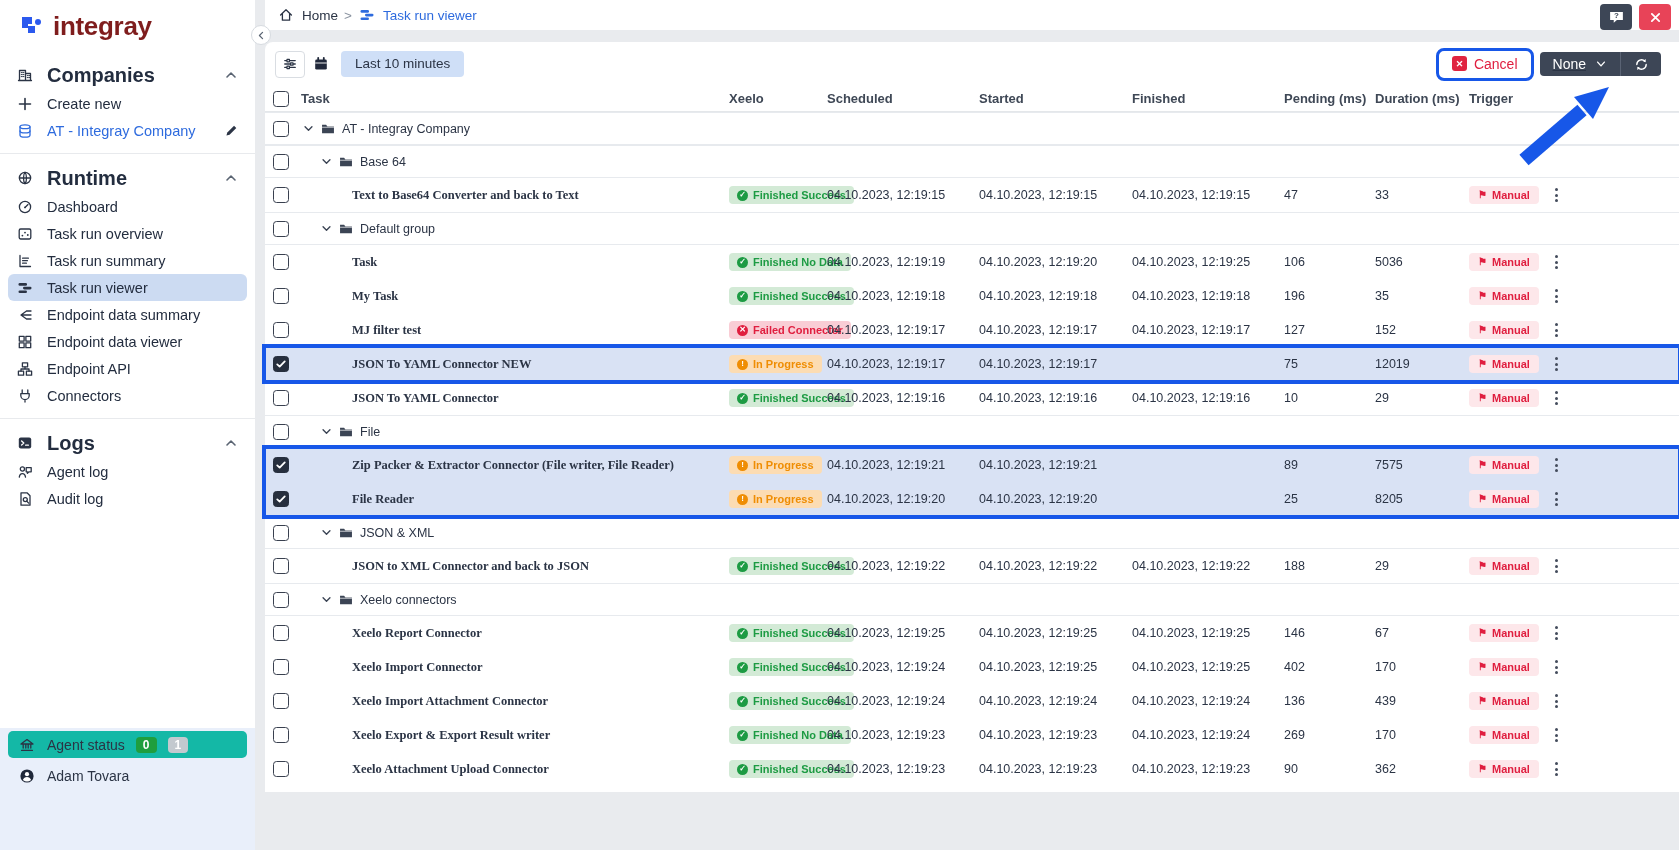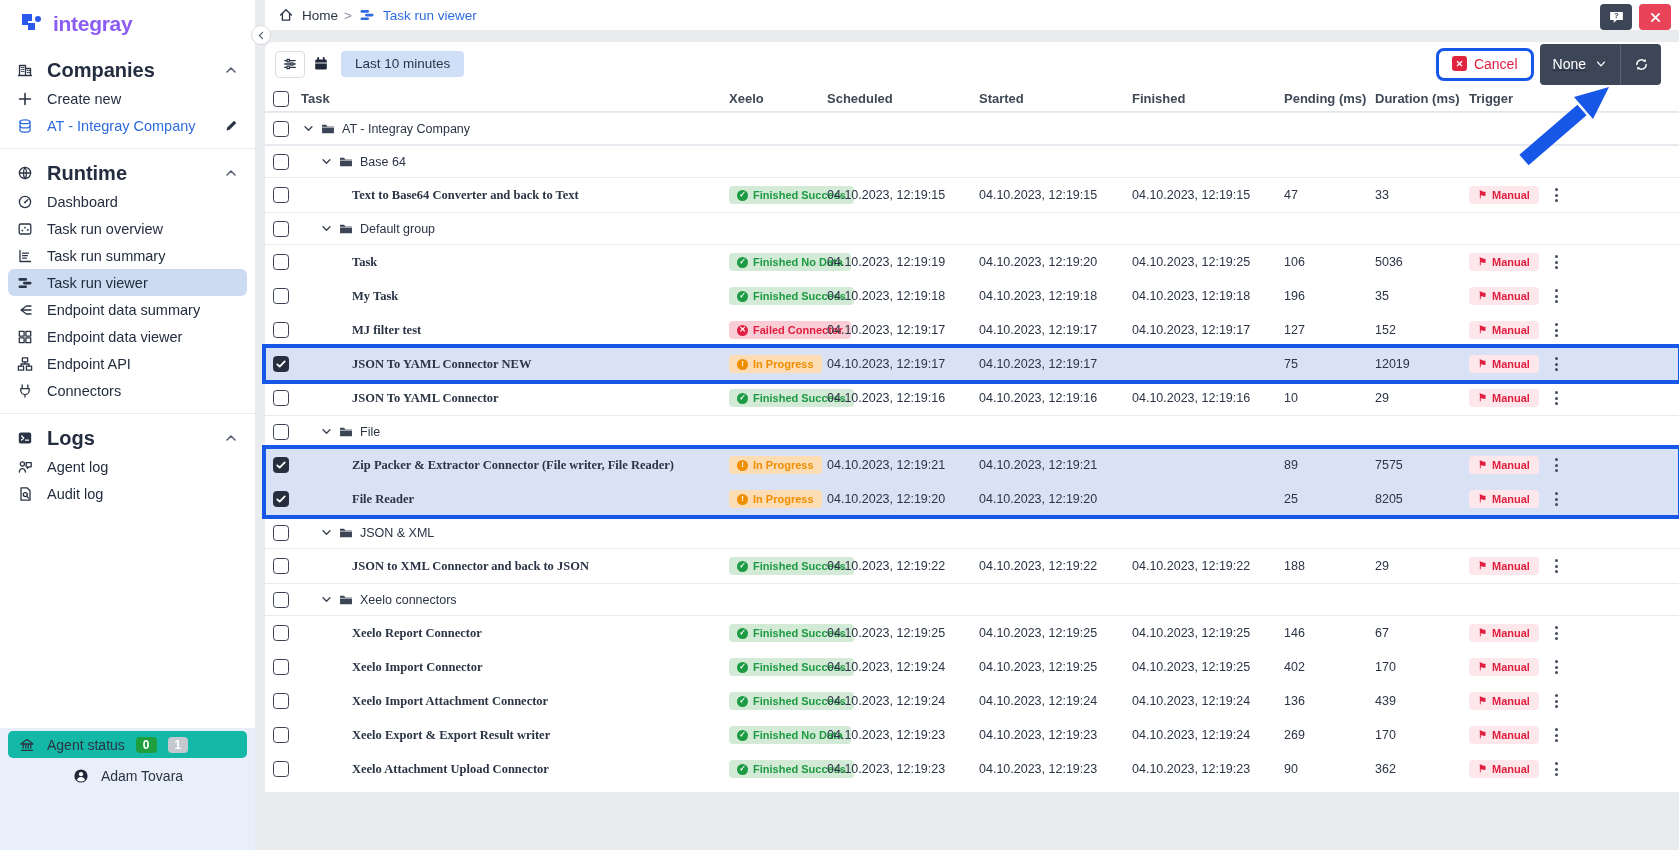--- a/index.html
+++ b/index.html
@@ -9,35 +9,35 @@
     background:#e9ebee;
     font-family:"Liberation Sans", sans-serif;
     color:#2b3445;
   }
   .app { display:flex; width:100%; height:100%; }
 
   
   .sidebar { width:255px; background:#fff; position:relative; flex-shrink:0; z-index:3; }
   .logo-block { display:flex; align-items:center; gap:9px; padding:11px 0 8px 18px; }
   .logo-mark { width:26px; height:26px; display:flex; }
-  .logo-text { font-size:21px; font-weight:bold; color:#8b5cf6; letter-spacing:-0.3px; }
+  .logo-text { font-size:26px; font-weight:bold; color:#7f1d1d; letter-spacing:-0.3px; }
   .side-nav { padding-top:10px; }
   .side-header { display:flex; align-items:center; gap:13px; height:30px; padding:0 16px; font-size:20px; font-weight:bold; color:#232d3f; }
   .side-header .chev { margin-left:auto; color:#5a6472; display:flex; }
   .side-item { display:flex; align-items:center; gap:13px; height:27px; margin:0 8px; padding-left:8px; font-size:14.5px; color:#232d3f; border-radius:6px; cursor:pointer; }
   .side-item.selected { background:#ccdbf2; }
   .side-item.accent, .side-item.accent .ic { color:#2e6bde; }
   .side-item .trail { margin-left:auto; margin-right:8px; color:#2b3445; display:flex; }
   .ic { width:18px; display:flex; justify-content:center; color:#2b3445; flex-shrink:0; }
   .side-divider { border-top:1px solid #e8eaed; margin:9px 0; }
   .side-footer { position:absolute; left:0; right:0; bottom:0; height:122px; background:#e9effa; padding-top:3px; }
   .agent-row { margin:0 8px; height:27px; background:#14b8a6; border-radius:5px; display:flex; align-items:center; gap:11px; padding:0 10px; font-size:14px; }
   .b-ok { background:#1f9e3e; color:#fff; border-radius:4px; padding:1px 7px; font-size:12px; font-weight:bold; }
   .b-off { background:#c3c9cf; color:#fff; border-radius:4px; padding:1px 7px; font-size:12px; font-weight:bold; }
-  .user-row { height:27px; display:flex; align-items:center; gap:11px; padding:0 18px; font-size:14px; margin-top:4px;justify-content:center; }
+  .user-row { height:27px; display:flex; align-items:center; gap:11px; padding:0 18px; font-size:14px; margin-top:4px; }
 
   
   .content { flex:1; position:relative; }
   .topbar { position:absolute; left:10px; right:0; top:0; height:30px; background:#fff; display:flex; align-items:center; padding-left:12px; font-size:13.5px; }
   .crumb { display:flex; align-items:center; gap:7px; }
   .crumb-sep { color:#8a93a0; margin:0 6px; }
   .crumb-current { color:#2e6bde; }
   .crumb-current .ic { color:#2e6bde; }
   .top-actions { position:absolute; right:8px; top:4px; display:flex; gap:7px; }
   .sq-btn { width:32px; height:26px; border-radius:4px; display:flex; align-items:center; justify-content:center; border:none; cursor:pointer; }
@@ -48,21 +48,21 @@
   .card { position:absolute; left:10px; right:0; top:42px; height:750px; background:#fff; border-top-left-radius:8px; }
 
   
   .filterbar { height:44px; display:flex; align-items:center; padding:12px 10px; }
   .tool-btn { width:30px; height:27px; border:1px solid #d9dde2; border-radius:4px; background:#fff; display:flex; align-items:center; justify-content:center; color:#2b3445; cursor:pointer; }
   .cal-btn { width:28px; height:27px; border:none; background:transparent; display:flex; align-items:center; justify-content:center; color:#20283a; cursor:pointer; margin-left:2px; }
   .time-chip { margin-left:6px; padding:5px 14px 6px; background:#cfdff7; border-radius:4px; font-size:13.5px; color:#2b3445; cursor:pointer; border:none; }
   .fb-right { margin-left:auto; display:flex; align-items:center; gap:10px; padding-right:8px; }
   .cancel-btn { display:flex; align-items:center; gap:7px; background:#fff; border:none; border-radius:4px; padding:4px 12px 5px; color:#e01e3f; font-size:14px; cursor:pointer; outline:3px solid #1757e8; outline-offset:1px; }
   .cancel-ic { width:15px; height:15px; background:#e02440; border-radius:3px; color:#fff; font-size:9px; font-weight:bold; display:flex; align-items:center; justify-content:center; }
-  .dark-group { display:flex; align-items:stretch; background:#3d4656; border-radius:4px; height:41px; overflow:hidden;text-decoration:underline; }
+  .dark-group { display:flex; align-items:stretch; background:#3d4656; border-radius:4px; height:24px; overflow:hidden;text-decoration:underline; }
   .none-btn { display:flex; align-items:center; gap:9px; padding:0 13px; color:#fff; font-size:14px; background:transparent; border:none; cursor:pointer; }
   .dg-sep { width:1px; background:#5a6374; }
   .refresh-btn { width:40px; display:flex; align-items:center; justify-content:center; background:transparent; border:none; color:#fff; cursor:pointer; }
 
   
   .tbl { --cols: 36px 428px 98px 152px 153px 152px 91px 94px 68px minmax(0,1fr); }
   .thead { display:grid; grid-template-columns:var(--cols); height:26px; align-items:center; border-bottom:1px solid #e4e7ea; font-size:13px; font-weight:bold; color:#3f4856; }
   .trow { display:grid; grid-template-columns:var(--cols); height:34px; align-items:center; font-size:12.5px; color:#2b3445; }
   .trow.group { height:33px; border-top:1px solid #e7eaee; border-bottom:1px solid #e7eaee; }
   .trow.sel { background:#d9e2f4; }

